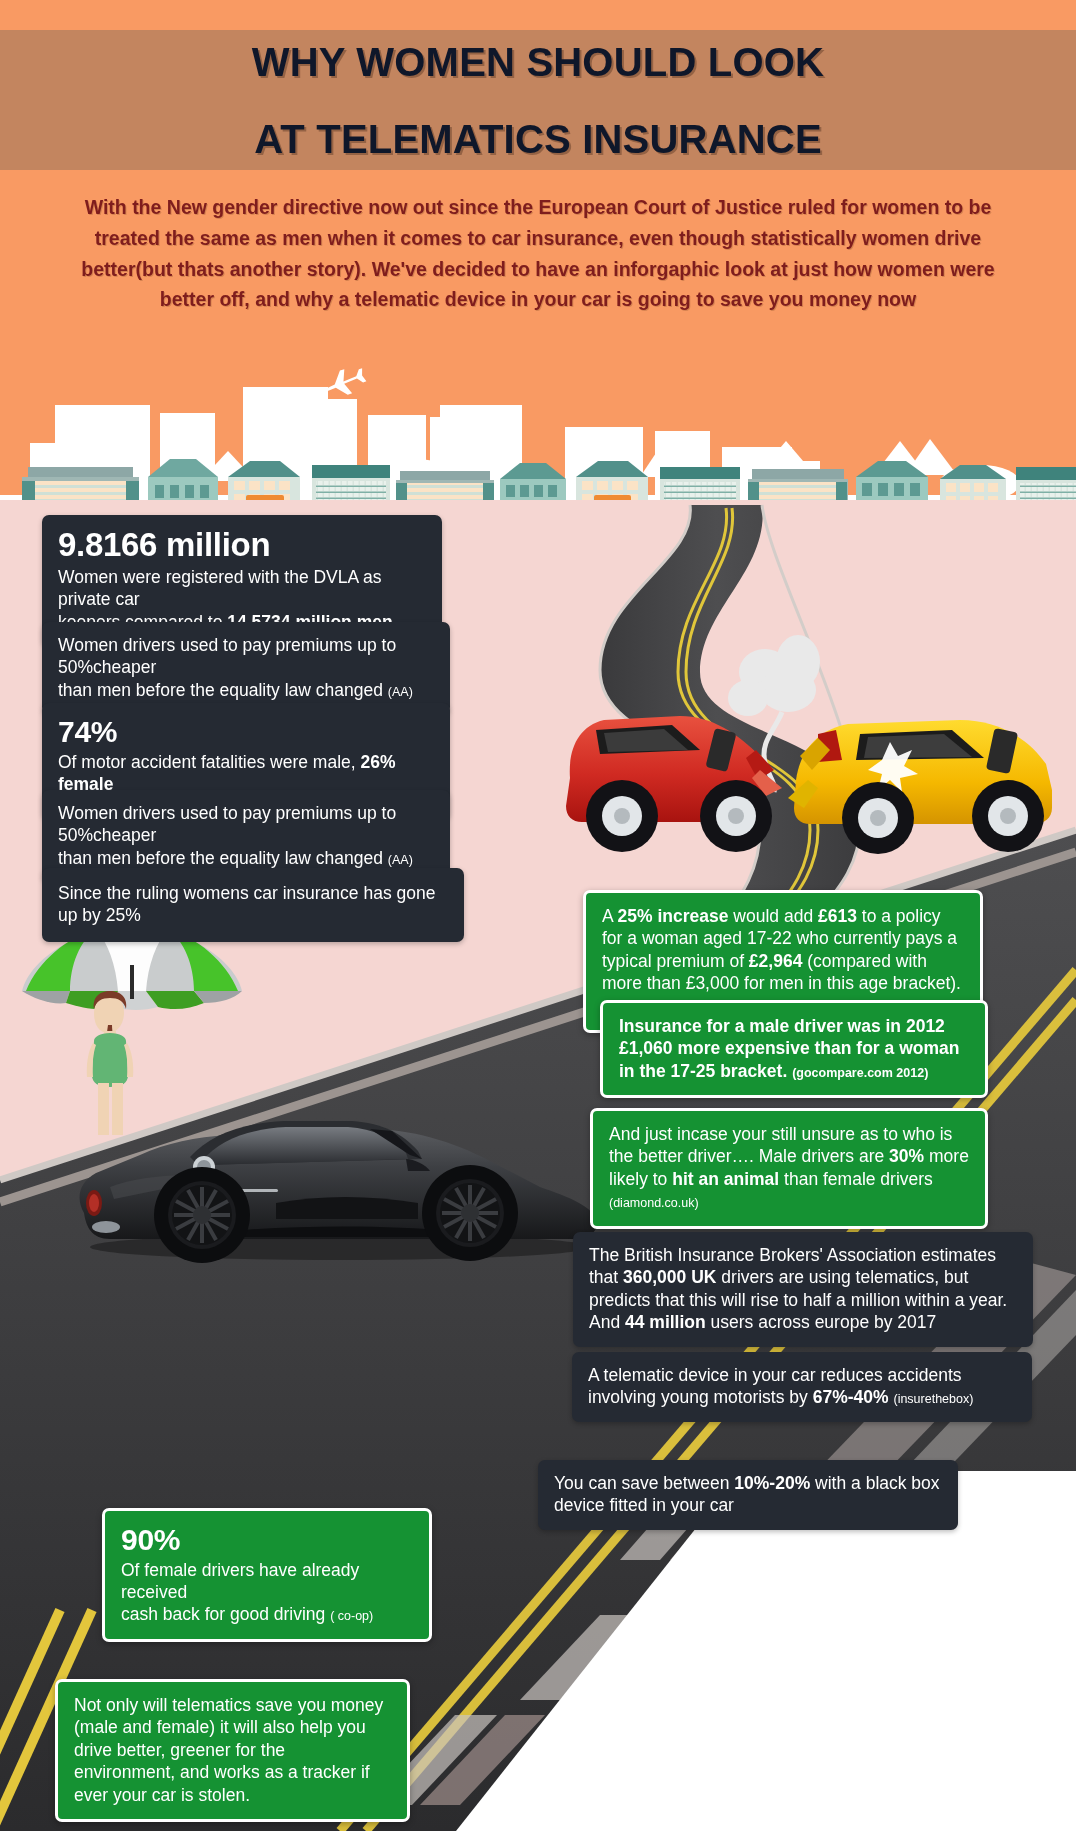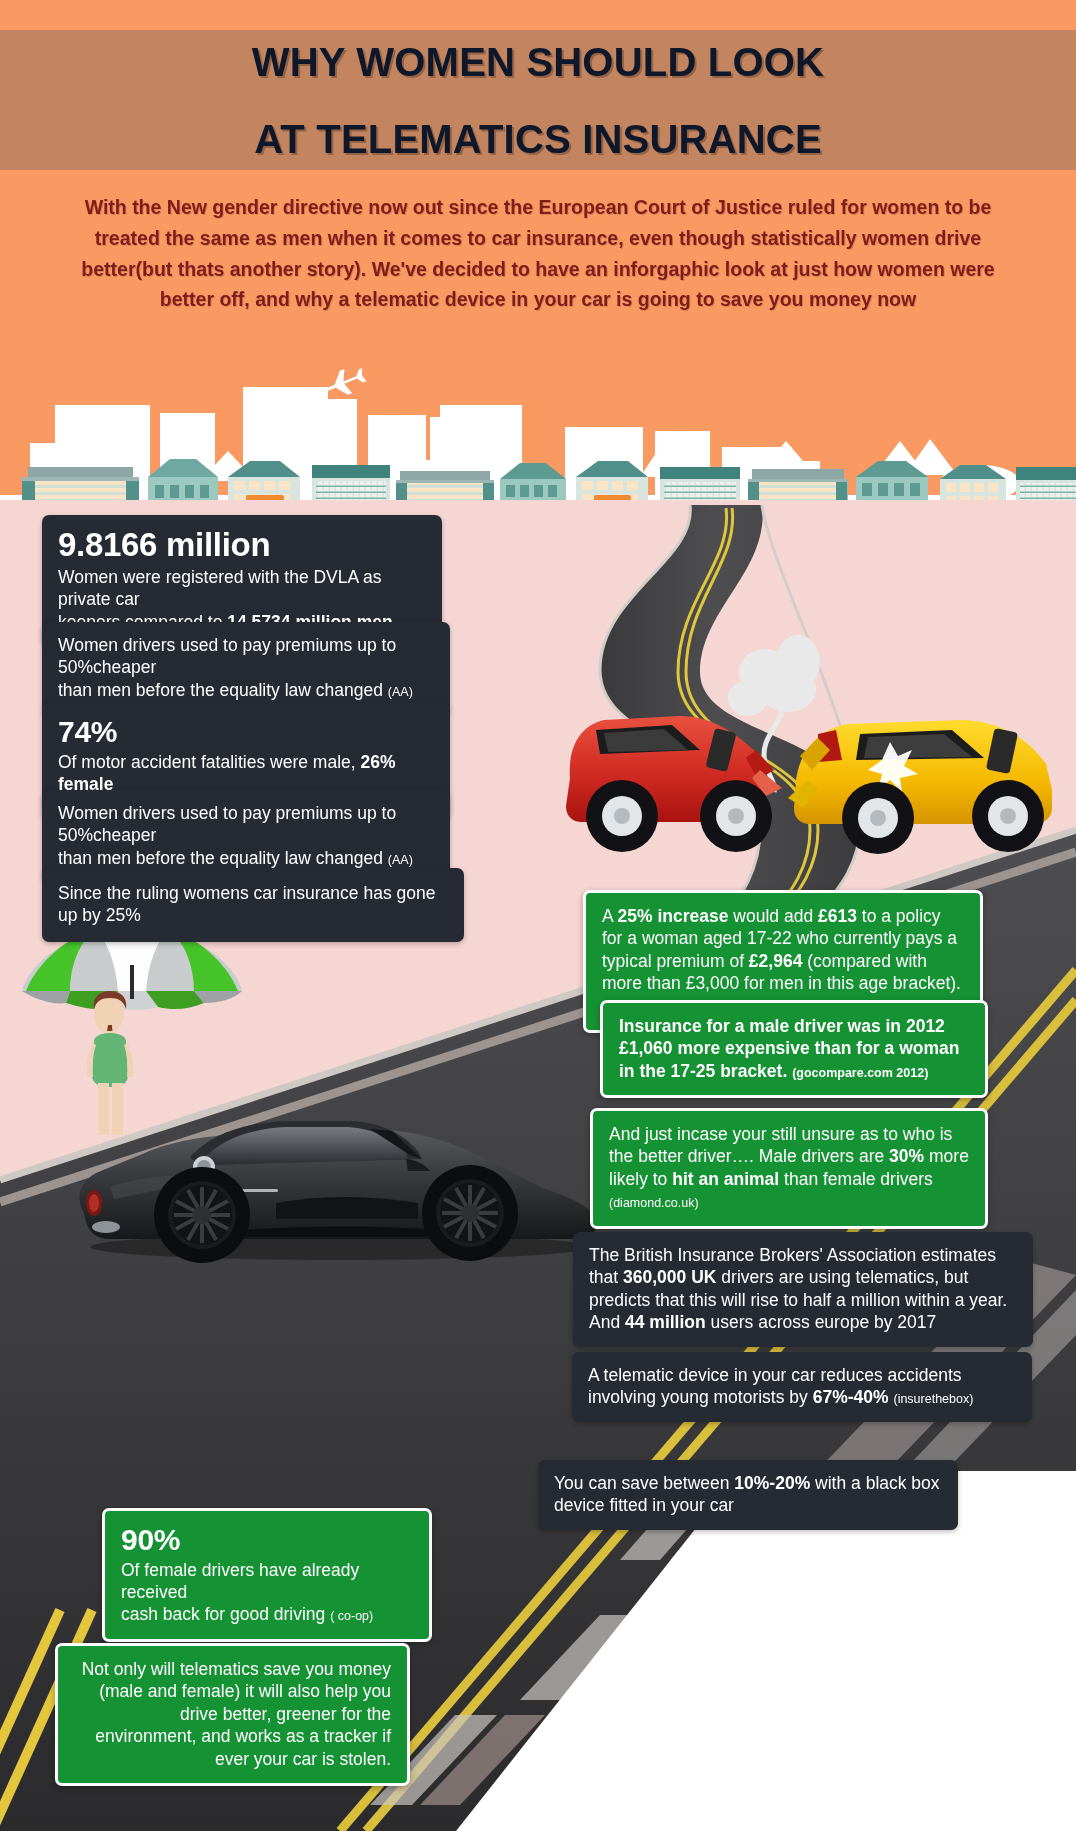--- a/index.html
+++ b/index.html
@@ -508,17 +508,17 @@
 
   <div class="card dark" style="left:538px; top:1460px; width:420px;">
     <span class="body"><span>You can save between </span><b>10%-20%</b><span> with a black box device fitted in your car</span></span>
   </div>
 
   <div class="card green" style="left:102px; top:1462px; width:330px;margin-top:46px;">
     <span class="big" style="font-size:30px">90%</span>
     <span class="body"><span>Of female drivers have already received</span><br><span>cash back for good driving </span><span class="src">( co-op)</span></span>
   </div>
 
-  <div class="card green" style="left:55px; top:1643px; width:355px;text-align:right;">
+  <div class="card green" style="left:55px; top:1679px; width:355px;">
     <span class="body">Not only will telematics save you money (male and female) it will also help you drive better, greener for the environment, and works as a tracker if ever your car is stolen.</span>
   </div>
 
 </div>
 
 </body></html>

